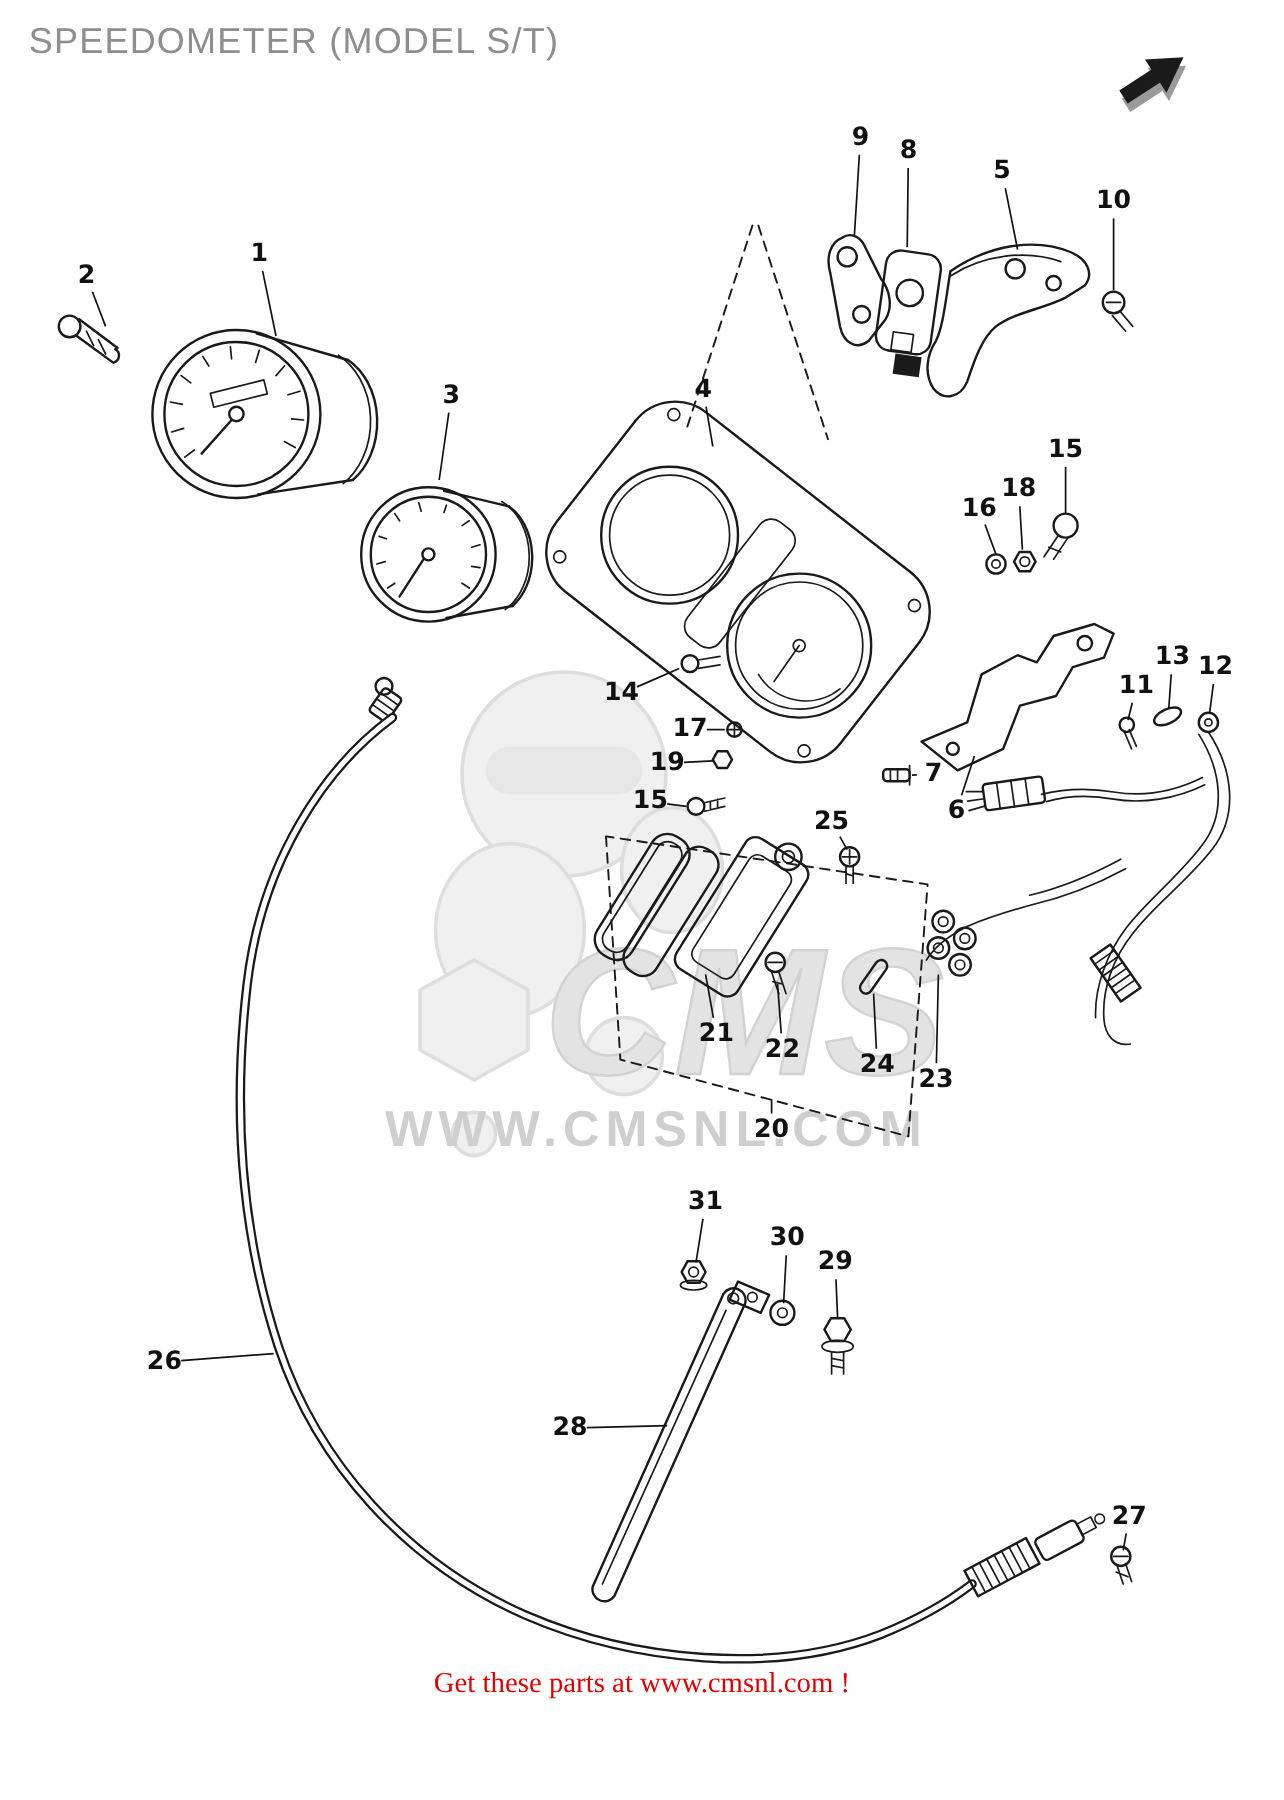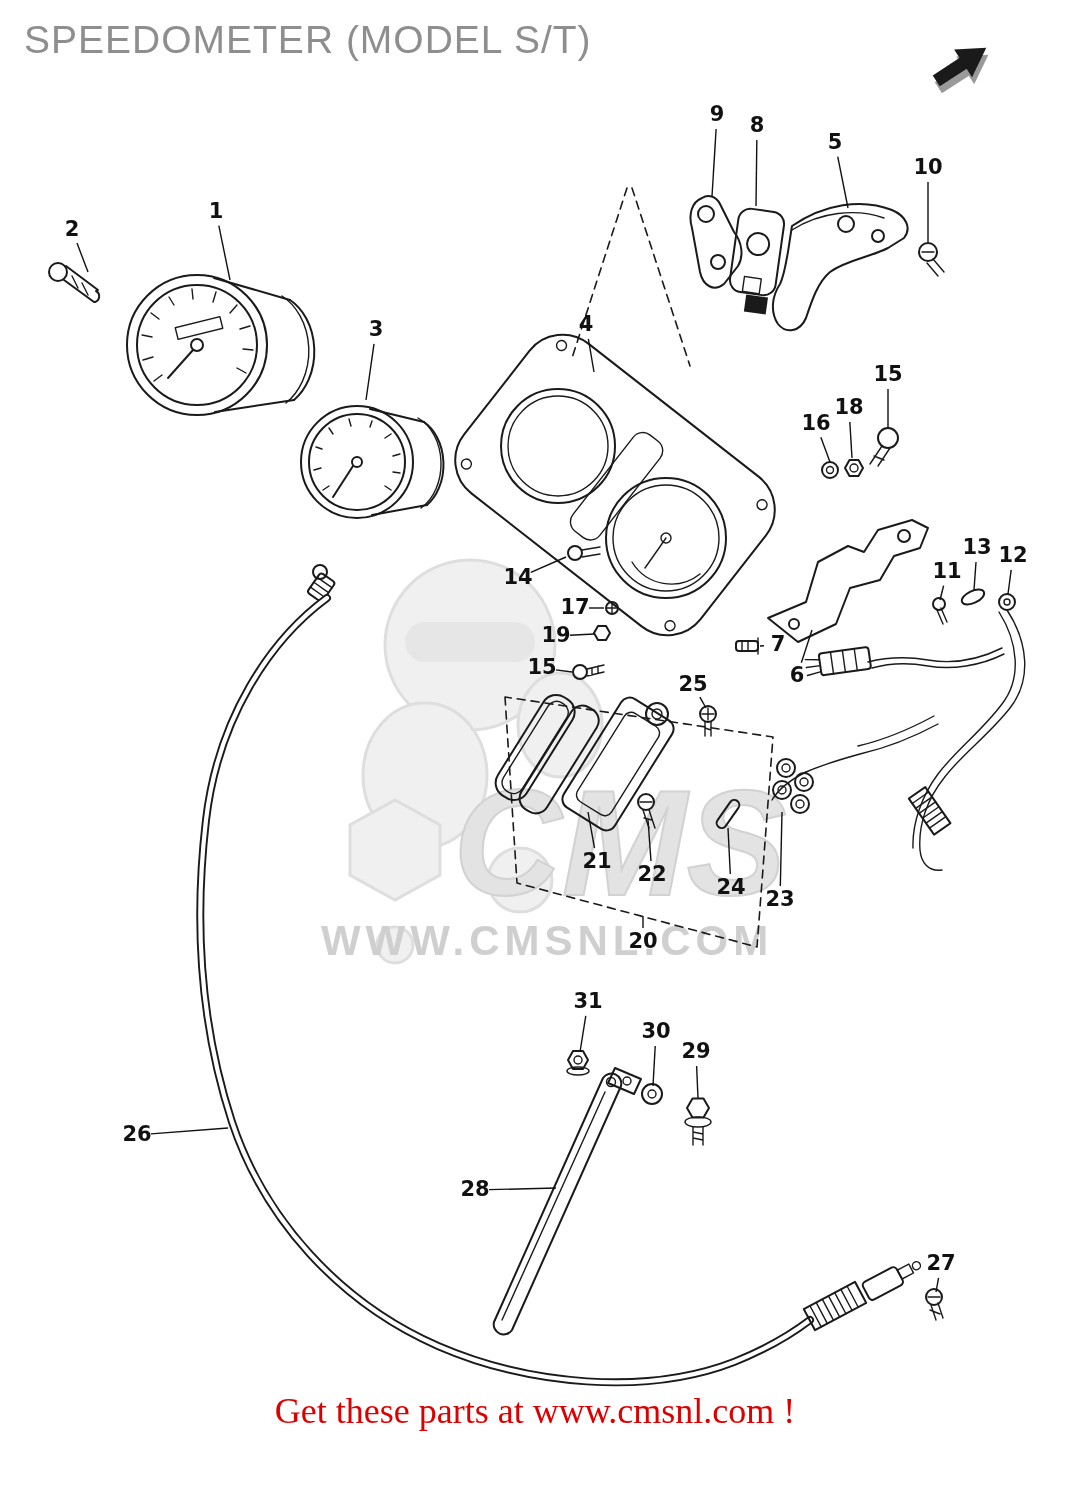--- a/index.html
+++ b/index.html
@@ -1,21 +1,21 @@
 <!DOCTYPE html>
 <html><head>
 <meta charset="utf-8">
 <style>
   html,body{margin:0;padding:0;background:#fff;}
   .stage{position:relative;width:1070px;height:1500px;background:#fff;overflow:hidden;
          font-family:"Liberation Sans",sans-serif;}
-  .page-title{position:absolute;left:24px;top:18px;font-size:39px;color:#8e8e8e;
+  .page-title{position:absolute;left:24px;top:18px;font-size:30px;color:#8e8e8e;
               letter-spacing:1px;}
   .footer-line{position:absolute;left:0;top:1390px;width:100%;text-align:center;
-               font-family:"Liberation Serif",serif;font-size:36px;color:#dd0000;}
+               font-family:"Liberation Serif",serif;font-size:24px;color:#dd0000;}
   svg{position:absolute;left:0;top:0;}
   .art{stroke:#1a1a1a;stroke-width:2;fill:none;stroke-linecap:round;stroke-linejoin:round;}
   .thin{stroke-width:1.4;}
   .dash{stroke-dasharray:8 6;stroke-width:1.6;}
   .callout{font:bold 21px "DejaVu Sans",sans-serif;fill:#111;text-anchor:middle;
            dominant-baseline:middle;}
   .leader{stroke:#111;stroke-width:1.4;}
   .wm{stroke:#dedede;stroke-width:3;fill:#f0f0f0;}
   .wm-fill{fill:#e6e6e6;stroke:none;}
   .wm-logo{font:italic bold 150px "Liberation Sans",sans-serif;fill:#e3e3e3;

